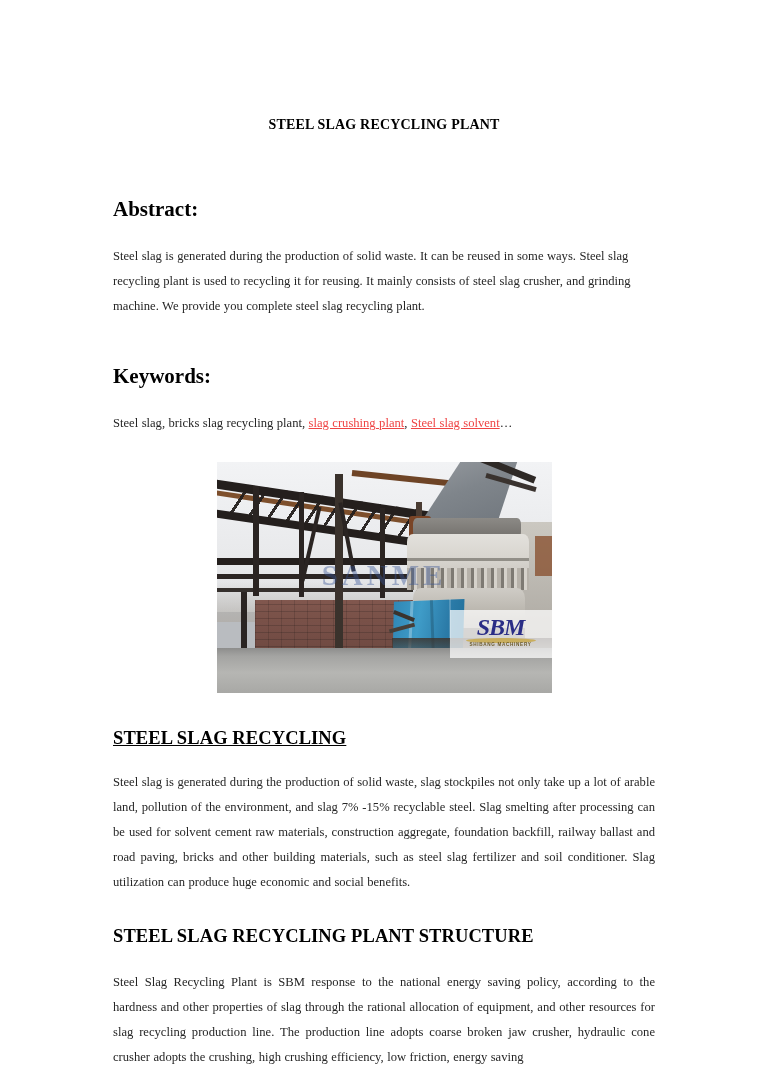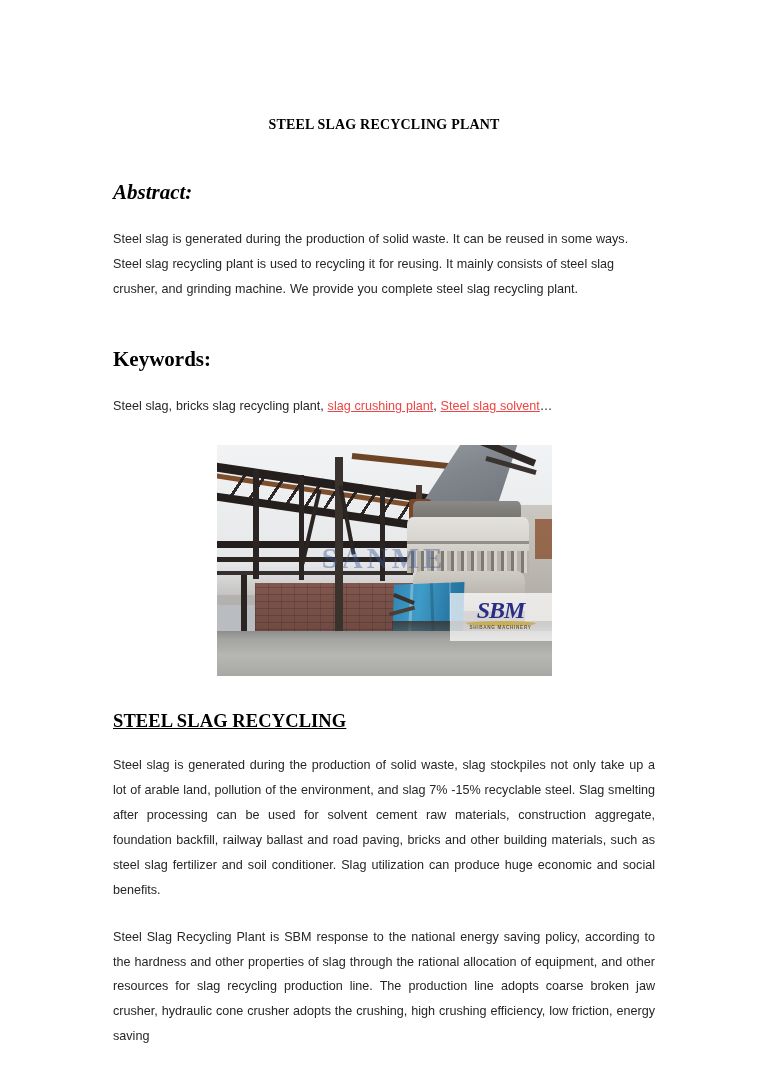--- a/index.html
+++ b/index.html
@@ -57,40 +57,40 @@
     font-weight: bold;
     font-size: 18.5px;
     color: #000000;
     margin: 0;
     line-height: 1.25;
     letter-spacing: 0.1px;
   }
 
   
   .body-p {
-    font-family: Liberation Sans, sans-serif;
+    font-family: Liberation Serif, serif;
     font-size: 12.6px;
     color: #262626;
     line-height: 1.98;
     margin: 0;
     text-align: justify;
     word-spacing: 0.3px;
   }
   .body-p.ragged {
     text-align: left;
   }
 
   a.doclink, .doclink {
     color: #ef4444;
     text-decoration: underline;
     cursor: pointer;
   }
 
   
-  .sp-abstract-head { margin-top: 45px; font-style: italic; }
+  .sp-abstract-head { margin-top: 62px; }
   .sp-abstract-body { margin-top: 22px; }
   .sp-keywords-head { margin-top: 44px; }
   .sp-keywords-body { margin-top: 22px; }
   .sp-section2-head { margin-top: 34px; text-decoration: underline; }
   .sp-section2-body { margin-top: 20px; }
   .sp-section3-head { margin-top: 30px; }
   .sp-section3-body { margin-top: 22px; }
 
   
   .figure-wrap {
@@ -383,17 +383,18 @@
         <div class="logo-swoosh"></div>
         <div class="logo-sbm">SBM</div>
         <div class="logo-sub">SHIBANG MACHINERY</div>
       </div>
     </div>
 
     <div class="h-caps sp-section2-head">STEEL SLAG RECYCLING</div>
 
     <p class="body-p sp-section2-body">Steel slag is generated during the production of solid waste, slag stockpiles not only take up a lot of arable land, pollution of the environment, and slag 7% -15% recyclable steel. Slag smelting after processing can be used for solvent cement raw materials, construction aggregate, foundation backfill, railway ballast and road paving, bricks and other building materials, such as steel slag fertilizer and soil conditioner. Slag utilization can produce huge economic and social benefits.</p>
 
+    <div class="h-caps sp-section3-head">STEEL SLAG RECYCLING PLANT STRUCTURE</div>
 
     <p class="body-p sp-section3-body">Steel Slag Recycling Plant is SBM response to the national energy saving policy, according to the hardness and other properties of slag through the rational allocation of equipment, and other resources for slag recycling production line. The production line adopts coarse broken jaw crusher, hydraulic cone crusher adopts the crushing, high crushing efficiency, low friction, energy saving</p>
 
   </div>
 </div>
 
 </body></html>

